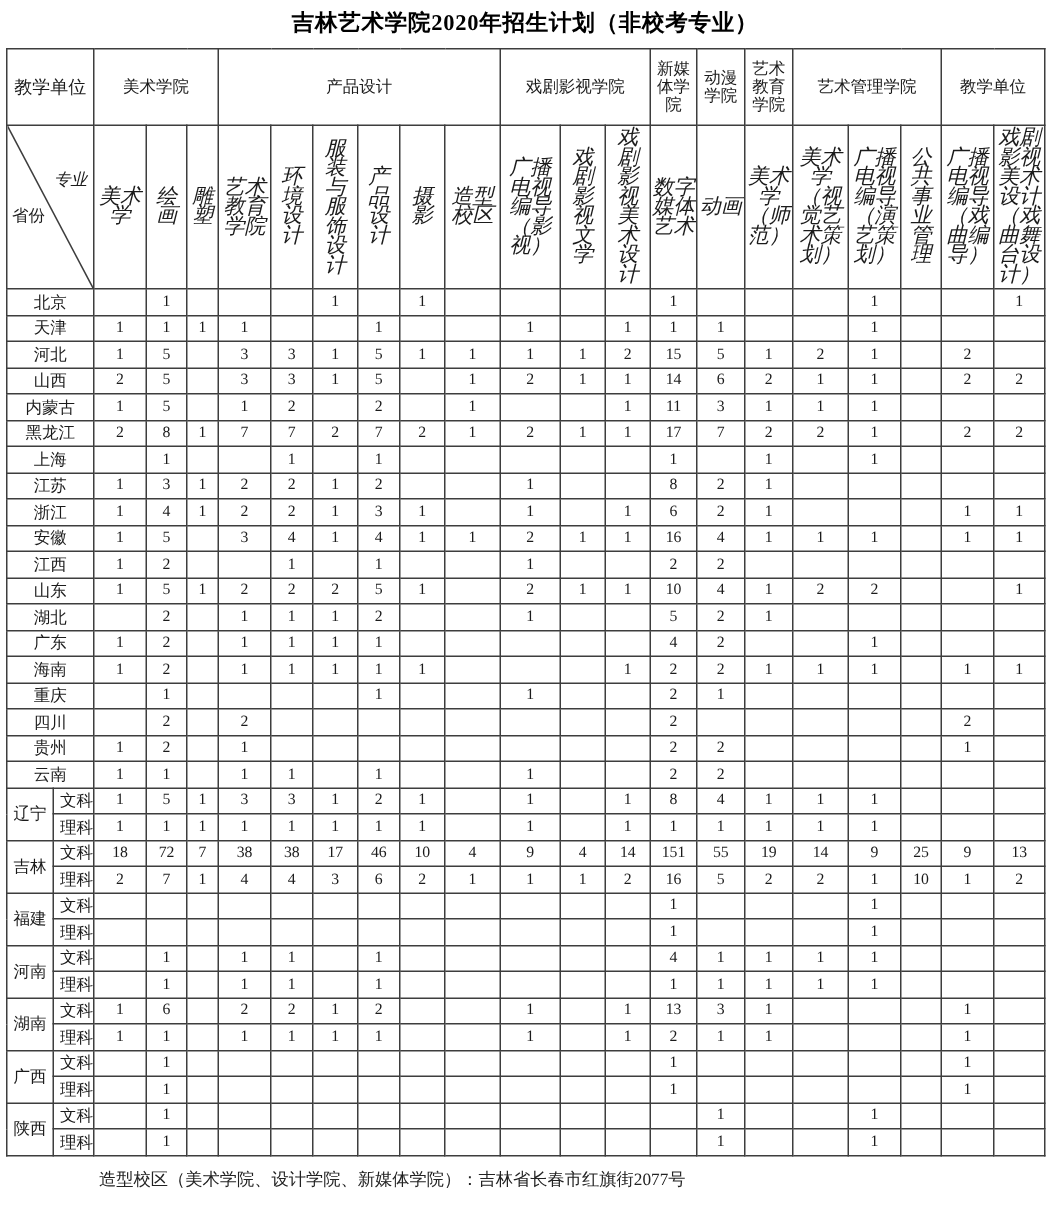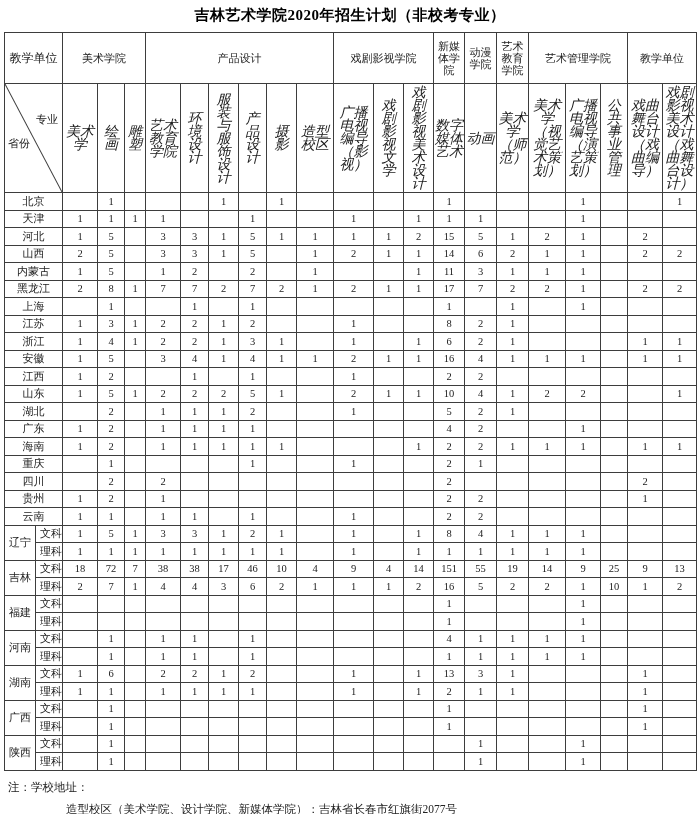--- a/index.html
+++ b/index.html
@@ -25,21 +25,21 @@
   th.unit{font-size:12px;}
   tr.hrow1{height:25px;}
   tr.hrow2{height:97px;}
   tr.data{height:17.5px;}
   td.val{font-size:10.5px;}
   td.prov{font-size:11px;word-break:keep-all;}
   td.stream{font-size:11px;text-align:right;}
   th.diag{position:relative;padding:0;}
   th.diag svg{position:absolute;left:0;top:0;width:100%;height:100%;}
   th.diag .lbl{position:absolute;font-size:11px;}
-  th.diag .lbl-top{right:4px;top:28px;}
+  th.diag .lbl-top{right:4px;top:28px;font-style:italic;}
   th.diag .lbl-bottom{left:3px;top:52px;font-family:Liberation Serif, serif;}
   .notes{margin:9px 0 0 8px;font-size:11.5px;color:#222;}
   .note-head{line-height:15px;}
   .note-lines{margin:7px 0 0 58px;}
   .note-lines div{line-height:15.6px;}
 </style>
 </head>
 <body>
 
 <div class="title">吉林艺术学院2020年招生计划（非校考专业）</div>
@@ -100,21 +100,21 @@
         <th class="major">造型校区</th>
         <th class="major">广播电视编导（影视）</th>
         <th class="major">戏剧影视文学</th>
         <th class="major">戏剧影视美术设计</th>
         <th class="major">数字媒体艺术</th>
         <th class="major">动画</th>
         <th class="major">美术学（师范）</th>
         <th class="major">美术学（视觉艺术策划）</th>
         <th class="major">广播电视编导（演艺策划）</th>
         <th class="major">公共事业管理</th>
-        <th class="major">戏曲舞台设计（戏曲编导）</th>
+        <th class="major">广播电视编导（戏曲编导）</th>
         <th class="major">戏剧影视美术设计（戏曲舞台设计）</th>
       </tr>
     </thead>
     <tbody>
       <tr class="data">
         <td class="prov" colspan="2">北京</td>
         <td class="val"></td>
         <td class="val">1</td>
         <td class="val"></td>
         <td class="val"></td>
@@ -875,20 +875,17 @@
         <td class="val"></td>
         <td class="val">1</td>
         <td class="val"></td>
         <td class="val"></td>
         <td class="val"></td>
       </tr>
     </tbody>
   </table>
 
 <div class="notes">
-  <div class="note-head">
-    <span>注：</span><span>学校地址：</span>
-  </div>
   <div class="note-lines">
     <div>造型校区（美术学院、设计学院、新媒体学院）：吉林省长春市红旗街2077号</div>
 
   </div>
 </div>
 
 </body></html>

